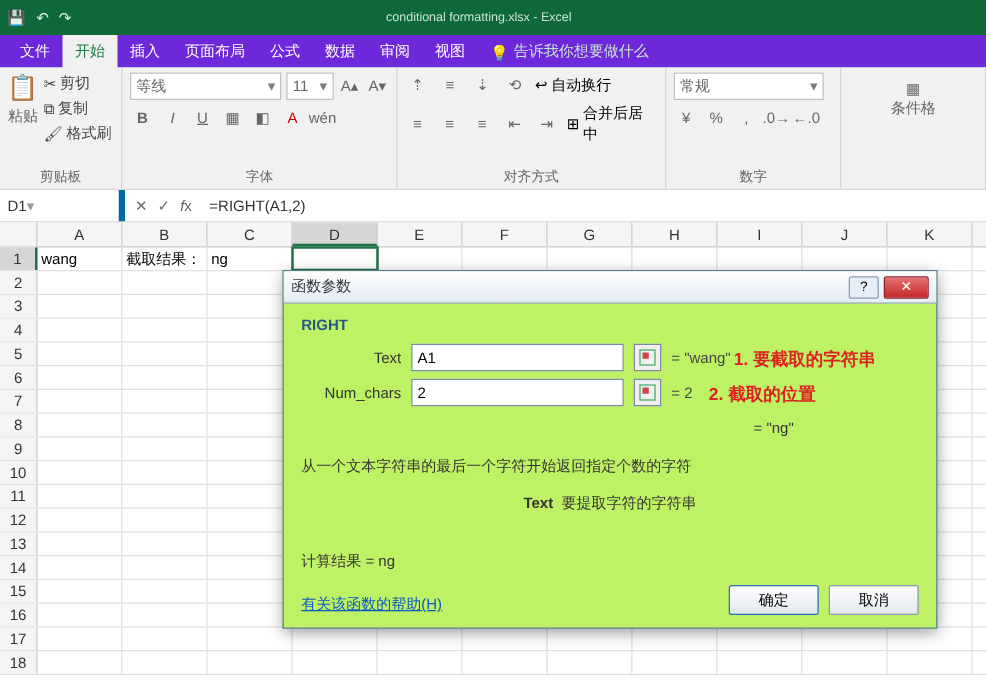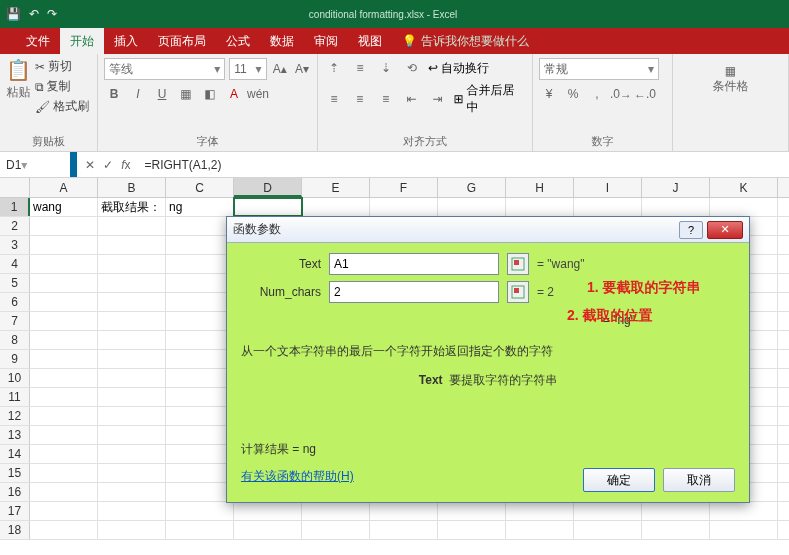--- a/index.html
+++ b/index.html
@@ -1,21 +1,21 @@
 <!DOCTYPE html>
 <html><head>
 <meta charset="utf-8">
 <style>
 *{margin:0;padding:0;box-sizing:border-box;font-family:"Microsoft YaHei","Segoe UI",sans-serif;font-size:12px}
 body{background:#fff;width:789px;height:555px;overflow:hidden;position:relative}
 .titlebar{height:28px;background:#0e6837;display:flex;align-items:center;color:#fff}
 .qat{display:flex;gap:8px;padding-left:6px;align-items:center}
 .qat span{opacity:.9}
 .apptitle{flex:1;text-align:center;font-size:10px;color:#c9e4d4}
-.tabs{height:26px;background:#b91c1c;display:flex;align-items:center;padding-left:16px}
+.tabs{height:26px;background:#6d28d9;display:flex;align-items:flex-start;padding-left:6px}
 .tab{color:#fff;padding:5px 10px;cursor:pointer}
 .tab.active{background:#f1f1f1;color:#1a7a43}
 .tell{color:#c9e4d4;display:flex;align-items:center;gap:4px;padding:5px 10px}
 .ribbon{height:98px;background:#f1f1f1;border-bottom:1px solid #d4d4d4;display:flex}
 .group{border-right:1px solid #d4d4d4;padding:4px 6px 2px;display:flex;flex-direction:column;justify-content:space-between}
 .glabel{text-align:center;color:#666;font-size:11px;padding-top:2px}
 .clip{width:98px}
 .clip-body{display:flex;gap:4px}
 .clip-left{display:flex;flex-direction:column;align-items:center;gap:2px;color:#666}
 .clip-left .ico{font-size:20px}
@@ -26,21 +26,21 @@
 .combo{height:22px;border:1px solid #c0c0c0;background:#fff;display:flex;align-items:center;padding:0 4px;color:#666;justify-content:space-between}
 .combo .cv{opacity:.85}
 .fontname{width:132px}.fontsize{width:40px}
 .sq{width:20px;height:20px;display:flex;align-items:center;justify-content:center;color:#666}
 .align{width:215px}
 .align-row{display:flex;gap:6px;align-items:center;margin-bottom:4px}
 .num{width:140px}
 .num-row{display:flex;gap:4px;align-items:center;margin-bottom:4px}
 .styles{flex:1}
 .namebar{height:26px;background:#fff;border-bottom:1px solid #d4d4d4;display:flex;align-items:center}
-.namebox{width:77px;border-right:7px solid #0369a1;height:100%;display:flex;align-items:center;padding:0 6px;color:#333}
+.namebox{width:100px;border-right:5px solid #0369a1;height:100%;display:flex;align-items:center;padding:0 6px;color:#333}
 .fxbtns{display:flex;gap:8px;padding:0 8px;color:#666;align-items:center}
 .fxinput{flex:1;padding:0 6px;color:#333}
 .grid{position:relative}
 .colhdrs{display:flex;height:20px;background:#f5f5f5;border-bottom:1px solid #ccc}
 .rownum-hdr{width:30px;border-right:1px solid #ccc;background:#f5f5f5}
 .ch{width:68px;border-right:1px solid #ccc;text-align:center;line-height:20px;color:#333}
 .ch.sel{background:#d6d6d6;border-bottom:2px solid #217346}
 .rows{}
 .row{display:flex;height:19px;border-bottom:1px solid #e0e0e0}
 .rn{width:30px;background:#f5f5f5;border-right:1px solid #ccc;text-align:center;line-height:19px;color:#333}
@@ -58,21 +58,21 @@
 .argrow{display:flex;align-items:center;gap:8px;margin-bottom:6px}
 .arglbl{width:80px;text-align:right}
 .arginp{width:170px;height:22px;border:1px solid #7a8aa0;padding:0 4px;background:#fff}
 .refbtn{width:22px;height:22px;border:1px solid #7a8aa0;background:#f0f0f0;display:flex;align-items:center;justify-content:center}
 .refbtn svg{display:block}
 .argeq{color:#444}
 .anno{position:absolute;color:#d22;font-size:14px;font-weight:600}
 .divl{margin:16px 0 6px}
 .helptxt{text-align:center;margin-top:12px;color:#333}
 .calcres{position:absolute;left:14px;bottom:44px}
-.dlg-foot{position:absolute;left:0;right:0;bottom:10px;display:flex;align-items:flex-start;padding:0 14px;justify-content:space-between}
+.dlg-foot{position:absolute;left:0;right:0;bottom:10px;display:flex;align-items:flex-end;padding:0 14px;justify-content:space-between}
 .link{color:#0b59c4;text-decoration:underline;cursor:pointer}
 .btn{width:72px;height:24px;border:1px solid #8a9bb3;background:linear-gradient(#fdfdfd,#e4e9f0);border-radius:2px;cursor:pointer}
 .btn.def{border:1px solid #2a6fc9}
 </style>
 </head>
 <body>
 
 <div class="titlebar">
   <div class="qat">
     <span>💾</span>
@@ -495,20 +495,21 @@
 
 <div class="dialog">
   <div class="dlg-title">
     <span class="dlg-title-txt">函数参数</span>
     <div class="dlg-btns">
       <div class="winbtn">?</div>
       <div class="winbtn close">✕</div>
     </div>
   </div>
   <div class="dlg-body">
+    <div class="fnname">RIGHT</div>
     <div class="argrow">
       <div class="arglbl">Text</div>
       <input class="arginp" value="A1" style="">
       <div class="refbtn">
           <svg width="14" height="14">
             <rect x="1" y="1" width="12" height="12" fill="none" stroke="#4a6" stroke-width="1"></rect>
             <rect x="3" y="3" width="5" height="5" fill="#c44"></rect>
           </svg>
         </div>
       <span class="argeq"><span>= </span><span>"wang"</span></span>

